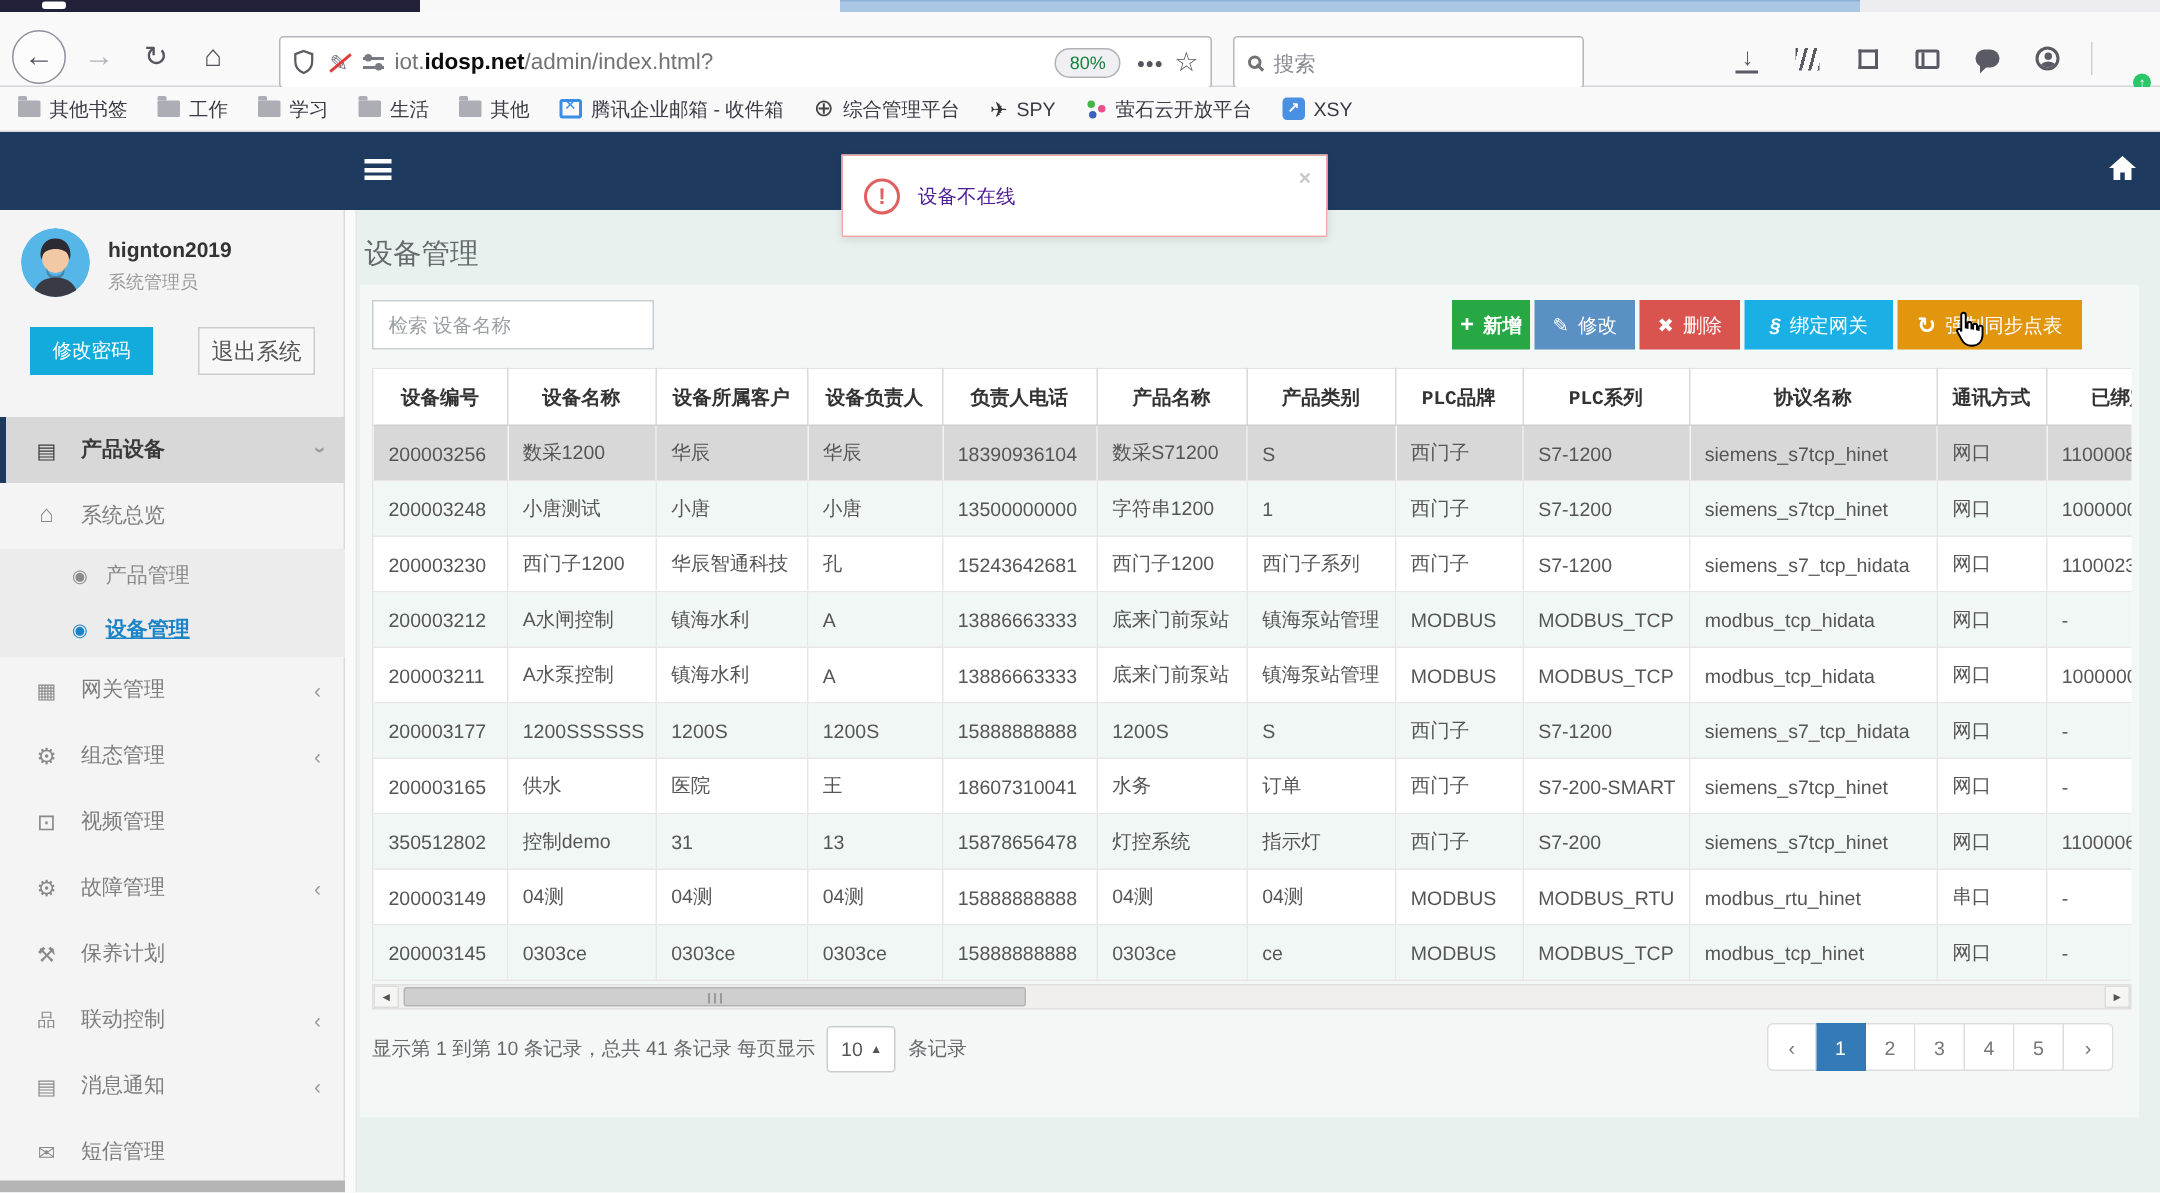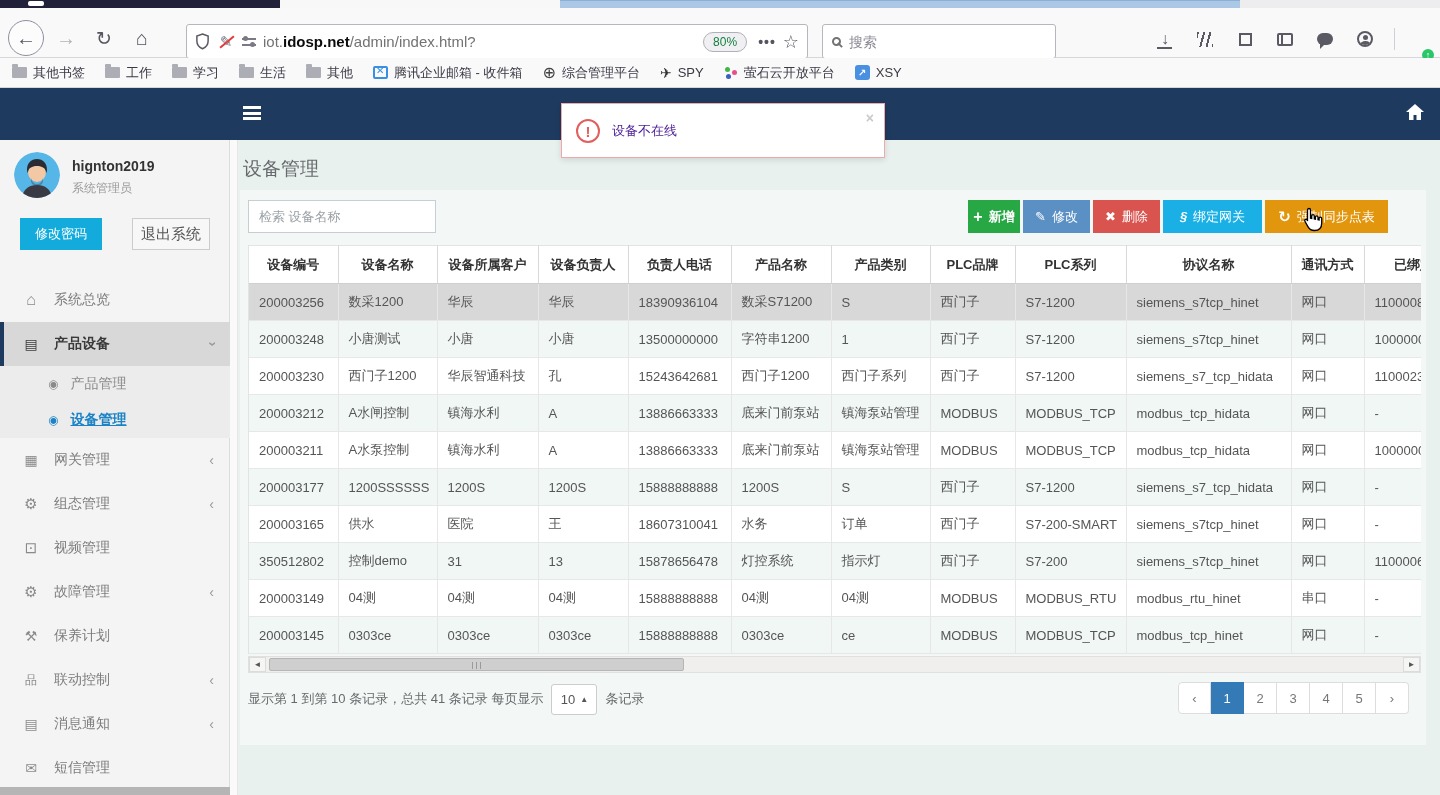--- a/index.html
+++ b/index.html
@@ -126,21 +126,21 @@
   .abtn { height:33px; border:none; color:#fff; font-size:13px; font-family:inherit; display:flex; align-items:center; justify-content:center; gap:6px; padding:0 10px; white-space:nowrap; }
   .abtn .bico::before { font-weight:700; }
   .btn-add { width:52px; background:#28a745;font-weight:bold; } .btn-add .bico::before { content:"+"; font-size:16px; }
   .btn-edit { width:67px; background:#5b90c5; } .btn-edit .bico::before { content:"✎"; }
   .btn-del { width:67px; background:#d9534f; } .btn-del .bico::before { content:"✖"; }
   .btn-bind { width:99px; background:#1ab0e6; } .btn-bind .bico::before { content:"§"; font-style:italic; }
   .btn-sync { width:123px; background:#e2960e; } .btn-sync .bico::before { content:"↻"; font-size:15px; }
 
   .table-wrap { position:absolute; left:10px; top:105px; width:1173px; height:409px; overflow:hidden; background:#fff; border-left:1px solid #e3e3e3; }
   table.dev { border-collapse:collapse; table-layout:fixed; width:1240px; font-size:13px; }
-  table.dev th { height:38px; background:#fff; font-weight:700; color:#333; border-right:1px solid #d9d9d9; border-bottom:1px solid #cfcfcf; border-top:1px solid #e3e3e3; text-align:center; overflow:hidden; white-space:nowrap; }
+  table.dev th { height:38px; background:#fff; font-weight:700; color:#333; border-right:1px solid #d9d9d9; border-bottom:1px solid #cfcfcf; border-top:1px solid #e3e3e3; text-align:center; overflow:hidden; white-space:nowrap;font-family:Liberation Mono, monospace; }
   table.dev td { height:37px; color:#555; border-right:1px solid #e7e7e7; border-bottom:1px solid #e7e7e7; padding:0 10px; overflow:hidden; white-space:nowrap; }
   tr.selected td { background:#d8d8d8; }
   tr.striped td { background:#f0f7f5; }
 
   .hscroll { position:absolute; left:10px; top:516px; width:1173px; height:17px; background:#f0efee; border:1px solid #e0e0e0; }
   .hs-arrow { position:absolute; top:0; width:17px; height:15px; background:#f5f5f4; border:1px solid #dcdcdc; color:#555; font-size:8px; line-height:14px; text-align:center; }
   .hs-left { left:0; } .hs-right { right:0; }
   .hs-thumb { position:absolute; left:20px; top:1px; width:415px; height:13px; background:#cfcfcf; border:1px solid #b5b5b5; border-radius:2px; }
   .hs-grip { position:absolute; left:50%; top:3px; width:10px; height:7px; margin-left:-5px; background:repeating-linear-gradient(90deg,#9a9a9a 0 1px,transparent 1px 4px); }
 
@@ -288,28 +288,28 @@
       <div>
         <div class="pname">hignton2019</div>
         <div class="prole">系统管理员</div>
       </div>
     </div>
     <div class="side-btns">
       <button class="btn-pwd">修改密码</button>
       <button class="btn-logout">退出系统</button>
     </div>
     <div class="menu">
-      <div class="mitem">
-          <span class="mic ic ic-home"></span>
-          <span>系统总览</span>
-        </div>
       <div class="mitem mactive">
           <span class="mic ic ic-book"></span>
           <span>产品设备</span>
           <span class="chev"><span class="chev-down">‹</span></span>
+        </div>
+      <div class="mitem">
+          <span class="mic ic ic-home"></span>
+          <span>系统总览</span>
         </div>
       <div class="submenu">
         <div class="sitem">
             <span class="mic ic ic-dot"></span>
             <span>产品管理</span>
           </div>
         <div class="sitem s-active">
             <span class="mic ic ic-dot"></span>
             <span>设备管理</span>
           </div>

